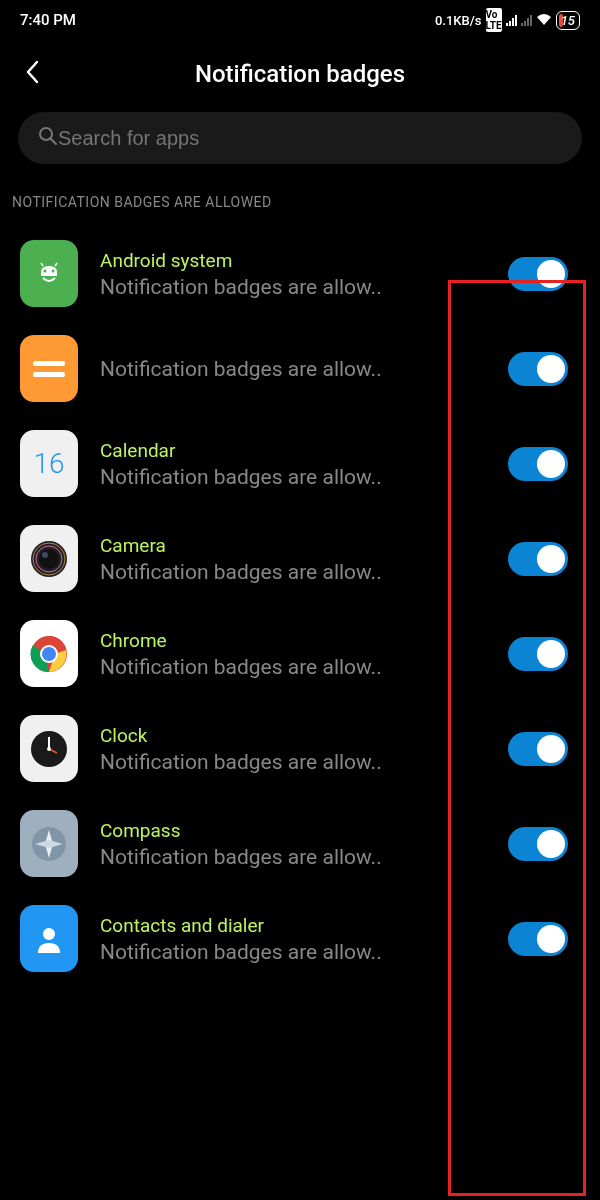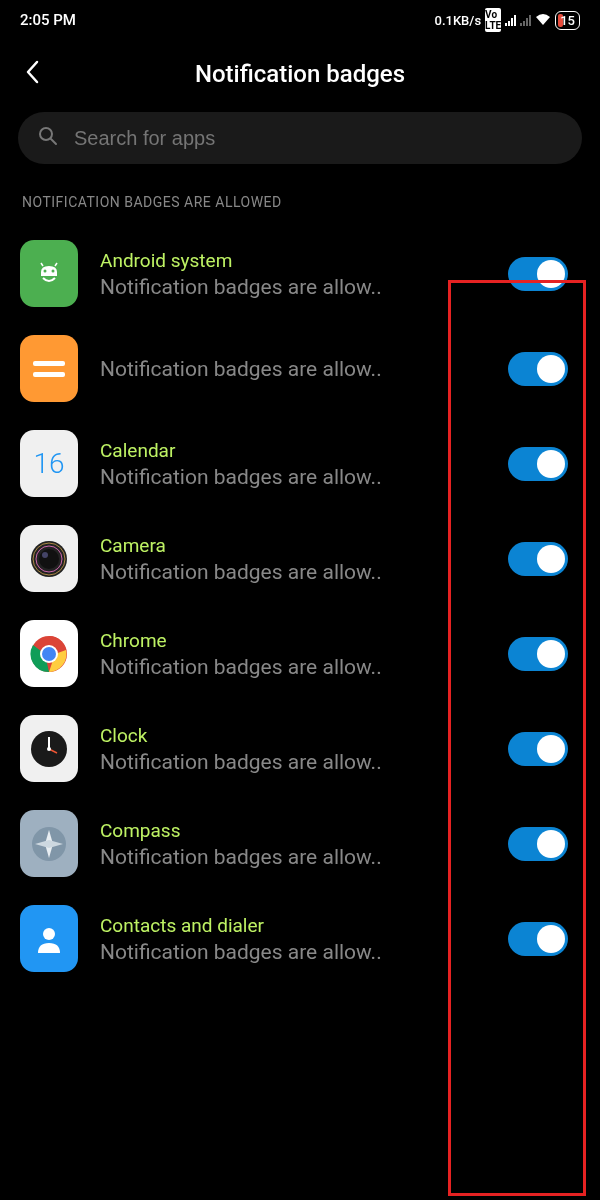--- a/index.html
+++ b/index.html
@@ -28,20 +28,21 @@
     }
     .status-right span { font-size: 13px; }
     .battery {
       display: inline-flex;
       align-items: center;
       border: 1.5px solid #fff;
       border-radius: 6px;
       padding: 1px 4px;
       font-size: 11px;
       position: relative;
+      font-style: italic;
     }
     .battery::before{
       content:'';
       position:absolute;
       left:2px;top:2px;bottom:2px;
       width:20%;
       background:#e74c3c;
       border-radius:2px;
     }
     .battery span{position:relative;z-index:1;}
@@ -65,35 +66,35 @@
       font-size: 24px;
       font-weight: 500;
     }
     .search-box {
       margin: 0 18px 24px;
       background: #1a1a1a;
       border-radius: 28px;
       padding: 14px 20px;
       display: flex;
       align-items: center;
-      gap: 16px;
+      gap: 0;
     }
     .search-input {
       background: transparent;
       border: none;
       outline: none;
       color: #888;
       font-size: 20px;
       flex: 1;
     }
     .section-header {
       color: #888;
       font-size: 14px;
       letter-spacing: 0.5px;
-      padding: 6px 22px 16px;
+      padding: 6px 12px 16px;
     }
     .highlight-box {
       position: absolute;
       right: 14px;
       top: 280px;
       bottom: 4px;
       width: 138px;
       border: 3px solid #e62222;
       z-index: 5;
       pointer-events: none;
@@ -158,21 +159,21 @@
     .ic-clock { background: #f0f0f0; }
     .ic-compass { background: #9eb0c0; }
     .ic-contacts { background: #2196f3; }
     .signal-bars{display:inline-flex;align-items:flex-end;gap:1px;height:12px;}
     .signal-bars i{width:2px;background:#fff;display:block;}
   </style>
 </head>
 <body>
 
 <div class="status-bar">
-  <span>2:05 PM</span>
+  <span>7:40 PM</span>
   <div class="status-right">
     <span>0.1KB/s</span>
     <span style="background:#fff;color:#000;font-size:10px;padding:1px 0;border-radius:2px;font-weight:bold;">Vo<br>LTE</span>
     <span class="signal-bars">
         <i style="height:3px"></i>
         <i style="height:5px"></i>
         <i style="height:8px"></i>
         <i style="height:11px"></i>
       </span>
     <span class="signal-bars" style="opacity:0.4">

